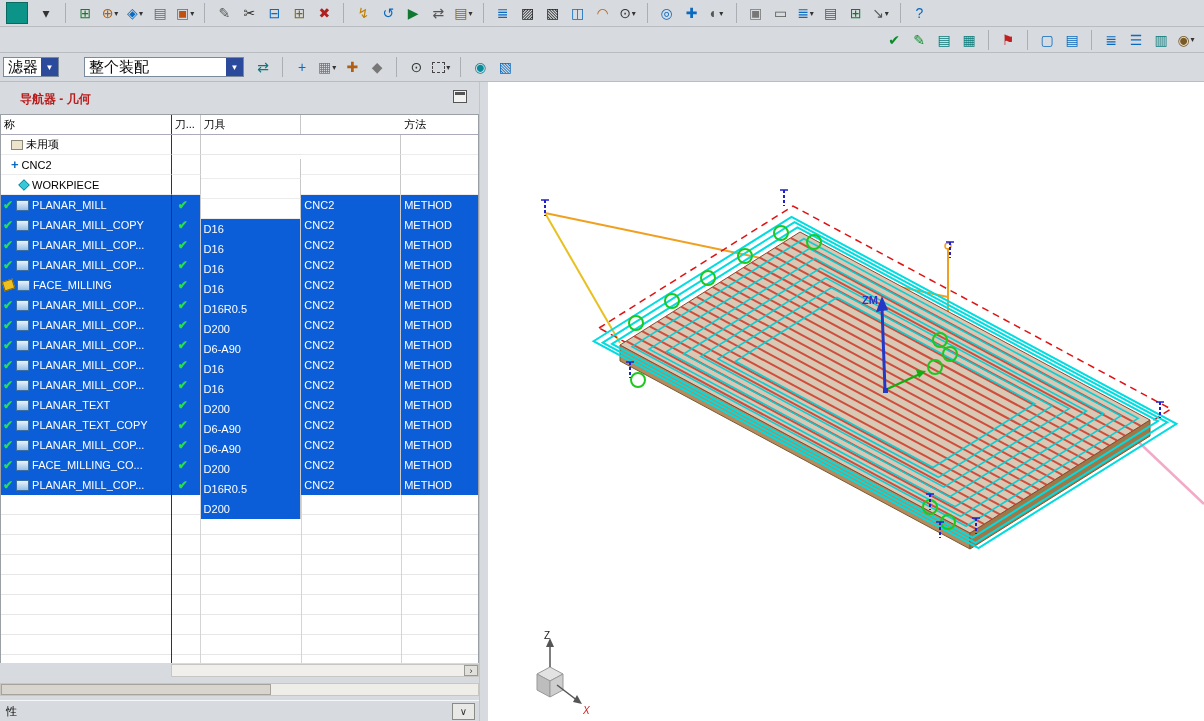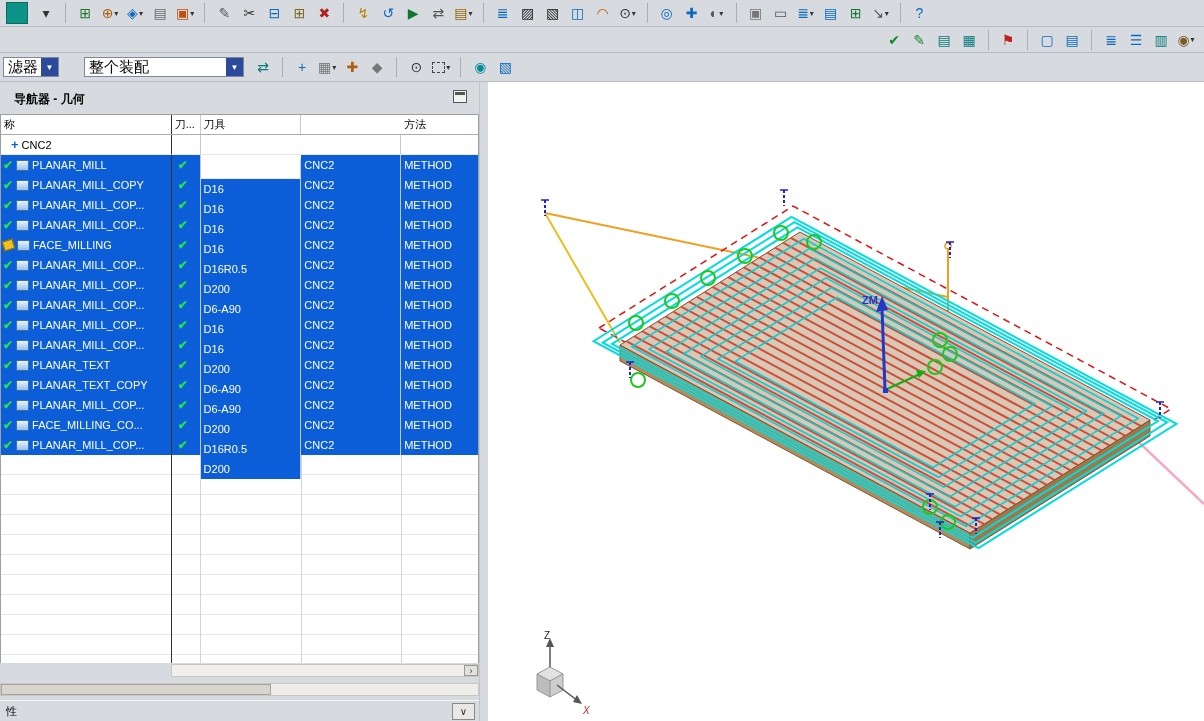--- a/index.html
+++ b/index.html
@@ -20,21 +20,21 @@
   
   .combo{display:inline-flex;height:20px;background:#fff;border:1px solid #7a8a9a;align-items:center;
          box-sizing:border-box;margin-right:6px;}
   .combo .val{padding:0 4px;font-size:15px;color:#000;flex:1;white-space:nowrap;overflow:hidden;}
   .combo .dd{width:17px;height:18px;background:#2b4a9b;color:#fff;font-size:8px;display:flex;
              align-items:center;justify-content:center;}
   
   #leftpanel{position:absolute;left:0;top:82px;width:479px;height:639px;background:#d7dade;}
   #splitter{position:absolute;left:479px;top:82px;width:9px;height:639px;background:#d7dade;border-left:1px solid #c2c6ca;}
   .nav-header{position:absolute;left:0;top:6px;width:479px;height:22px;display:flex;align-items:center;
-              font-size:12px;font-weight:bold;color:#000000;padding-left:14px;box-sizing:border-box;}
+              font-size:12px;font-weight:bold;color:#b91c1c;padding-left:20px;box-sizing:border-box;}
   .restorebtn{position:absolute;right:12px;top:2px;width:14px;height:13px;background:#f2f2f0;
               border:1px solid #555;box-sizing:border-box;}
   .restorebtn::before{content:"";display:block;height:3px;background:#555;margin:1px;}
   .nav-table{position:absolute;left:0;top:32px;width:479px;height:549px;background:#fff;
              border:1px solid #9aa0a6;box-sizing:border-box;}
   .thead{display:flex;height:19px;border-bottom:1px solid #aab;font-size:11px;color:#000;background:#fff;}
   .hcell{display:flex;align-items:center;box-sizing:border-box;padding-left:3px;border-right:1px solid #c8c8c8;}
   .h-name{width:171px;border-right:1px solid #333;}
   .h-check{width:29px;}
   .h-tool{width:101px;}
@@ -296,22 +296,42 @@
         <div class="hcell h-geom">几何体</div>
         <div class="hcell h-method">方法</div>
       </div>
       <div class="table-body" id="tbody">
         <div class="vline" style="left:170px;background:#333"></div>
         <div class="vline" style="left:199px;background:#d4d4d4"></div>
         <div class="vline" style="left:300px;background:#d4d4d4"></div>
         <div class="vline" style="left:400px;background:#d4d4d4"></div>
           <div class="trow group">
             <div class="cell c-name" style="padding-left: 10px;">
+              <span class="icon-unused"></span>
+              <span>未用项</span>
+            </div>
+            <div class="cell c-check"></div>
+            <div class="cell c-tool"></div>
+            <div class="cell c-geom"></div>
+            <div class="cell c-method"></div>
+          </div>
+          <div class="trow group">
+            <div class="cell c-name" style="padding-left: 10px;">
               <span class="icon-mcs">+</span>
               <span>CNC2</span>
+            </div>
+            <div class="cell c-check"></div>
+            <div class="cell c-tool"></div>
+            <div class="cell c-geom"></div>
+            <div class="cell c-method"></div>
+          </div>
+          <div class="trow group">
+            <div class="cell c-name" style="padding-left: 18px;">
+              <span class="icon-workpiece"></span>
+              <span>WORKPIECE</span>
             </div>
             <div class="cell c-check"></div>
             <div class="cell c-tool"></div>
             <div class="cell c-geom"></div>
             <div class="cell c-method"></div>
           </div>
           <div class="trow op">
             <div class="cell c-name">
               <span class="chk">✔</span>
               <span class="opicon"></span>

